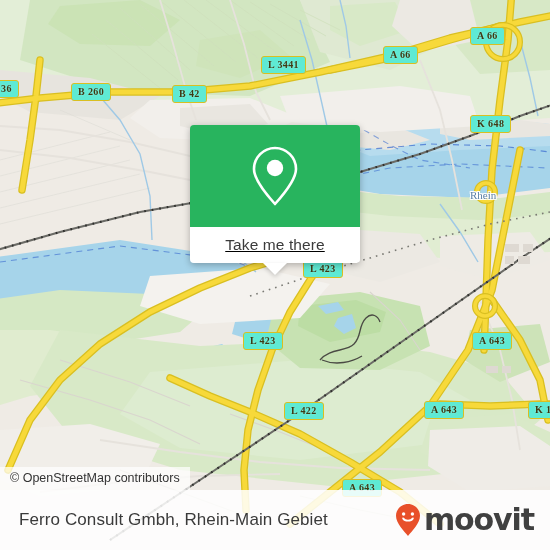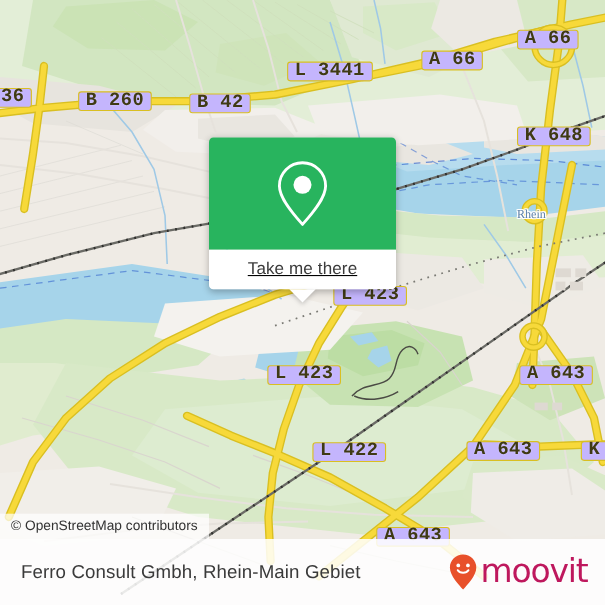--- a/index.html
+++ b/index.html
@@ -11,31 +11,31 @@
   }
   #root { position: relative; width: 550px; height: 550px; overflow: hidden; }
 
   
   .map { position: absolute; inset: 0; background: #efebe5; overflow: hidden; }
   .map svg { position: absolute; inset: 0; display: block; }
 
   
   .shield {
     position: absolute;
-    background: #c4b5fd;
+    background: #5eead4;
     border: 1.6px solid #d9bf21;
     border-radius: 3px;
     color: #3f3a14;
-    font-size: 17px;
+    font-size: 10px;
     font-weight: bold;
     letter-spacing: .4px;
     padding: 2px 6px 3px 6px;
     line-height: 11px;
     white-space: nowrap;
-    font-family: Liberation Mono, monospace;
+    font-family: Liberation Serif, serif;
     text-shadow: 0 0 2px rgba(255,255,255,.35);
   }
 
   
   .water-label {
     position: absolute;
     color: #5b7fa6;
     font-size: 11px;
     font-family: "Liberation Serif", serif;
     text-shadow: -1px 0 #ffffff, 0 -1px #ffffff, 1px 0 #ffffff, 0 1px #ffffff,
@@ -118,23 +118,23 @@
   }
   .brand {
     position: absolute;
     right: 16px; top: 50%;
     transform: translateY(-50%);
     display: flex;
     align-items: center;
     gap: 2px;
   }
   .brand-word {
-    color: #be185d;
+    color: #404040;
     font-size: 30px;
-    font-weight: normal;
+    font-weight: bold;
     letter-spacing: -1.1px;
     line-height: 30px;
     font-family: "DejaVu Sans", sans-serif;
   }
 </style>
 </head>
 <body>
 
 <div id="root">
 

